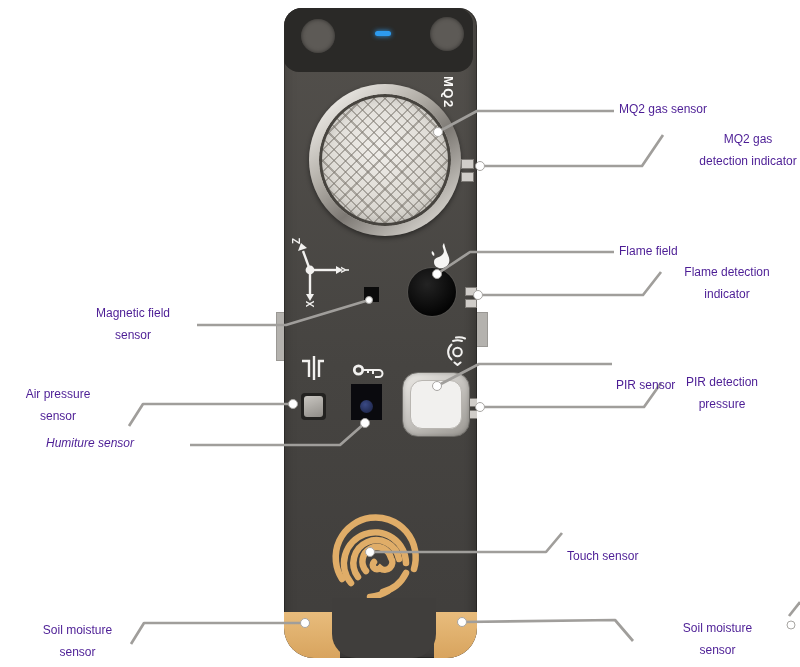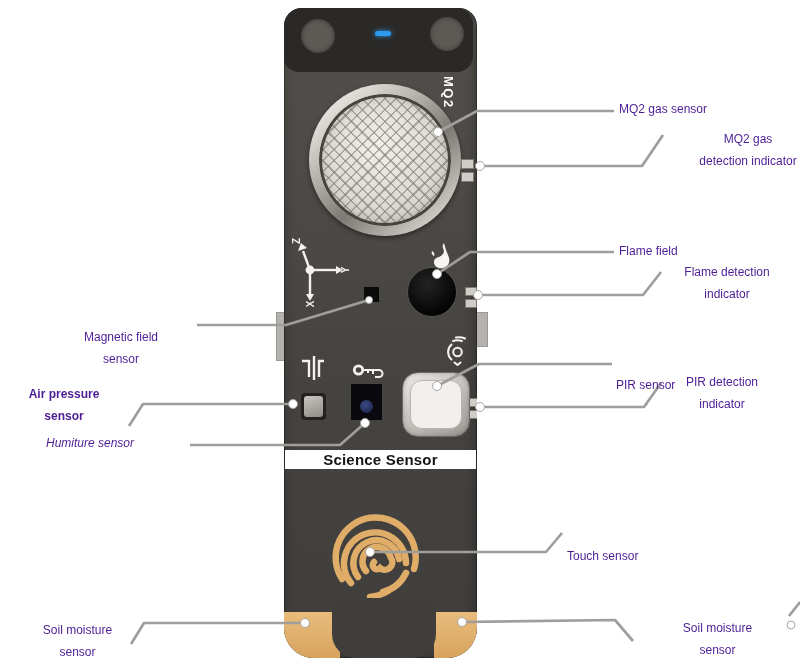--- a/index.html
+++ b/index.html
@@ -148,21 +148,20 @@
       <path d="M7.5 8.5 A10 10 0 0 0 7.5 23.5"></path>
       <path d="M9 5 A8 4.5 0 0 1 18 5"></path>
       <path d="M12 1.5 A9 4.5 0 0 1 21 2.5"></path>
       <path d="M10.5 26.5 L13.5 29 L16.5 26.5"></path>
     </g>
   </svg>
   <div id="pir" class="abs">
     <div class="face"></div>
   </div>
 
-  <div id="band" class="abs">Science Sensor</div>
 
   <svg class="abs" style="left:44px;top:499px;" width="100" height="100" viewBox="0 0 100 100">
     <g stroke="#e0ad68" stroke-width="6.5" fill="none" stroke-linecap="round">
       <path d="M14 72 A40 40 0 1 1 86 62"></path>
       <path d="M23 76 A31 31 0 1 1 78 56"></path>
       <path d="M30 70 A23 23 0 1 1 71 52"></path>
       <path d="M38 64 A14.5 14.5 0 1 1 63 51 A7.5 7.5 0 0 1 52 61 A4 4 0 0 1 46 55"></path>
       <path d="M55 85 A36 36 0 0 0 78 66"></path>
       <path d="M42 90 A46 46 0 0 0 60 84"></path>
     </g>
@@ -207,23 +206,23 @@
 </svg>
 
 <div class="lbl" style="left:619px;top:99px;">MQ2 gas sensor</div>
 <div class="lbl c" style="left:648px;top:128px;width:200px;">MQ2 gas
 detection indicator</div>
 <div class="lbl" style="left:619px;top:241px;">Flame field</div>
 <div class="lbl c" style="left:652px;top:261px;width:150px;">Flame detection
 indicator</div>
 <div class="lbl" style="left:616px;top:352px;margin-top:23px;">PIR sensor</div>
 <div class="lbl c" style="left:652px;top:371px;width:140px;">PIR detection
-indicator</div>
-<div class="lbl c" style="left:56px;top:302px;width:130px;margin-top:24px;">Magnetic field
-sensor</div>
-<div class="lbl c" style="left:8px;top:383px;width:112px;font-weight:bold;">Air pressure
+pressure</div>
+<div class="lbl c" style="left:68px;top:302px;width:130px;">Magnetic field
+sensor</div>
+<div class="lbl c" style="left:2px;top:383px;width:112px;">Air pressure
 sensor</div>
 <div class="lbl" style="left:46px;top:433px;font-style:italic;">Humiture sensor</div>
 <div class="lbl" style="left:567px;top:546px;">Touch sensor</div>
 <div class="lbl c" style="left:10px;top:619px;width:135px;">Soil moisture
 sensor</div>
 <div class="lbl c" style="left:645px;top:617px;width:145px;">Soil moisture
 sensor</div>
 
 </body></html>

